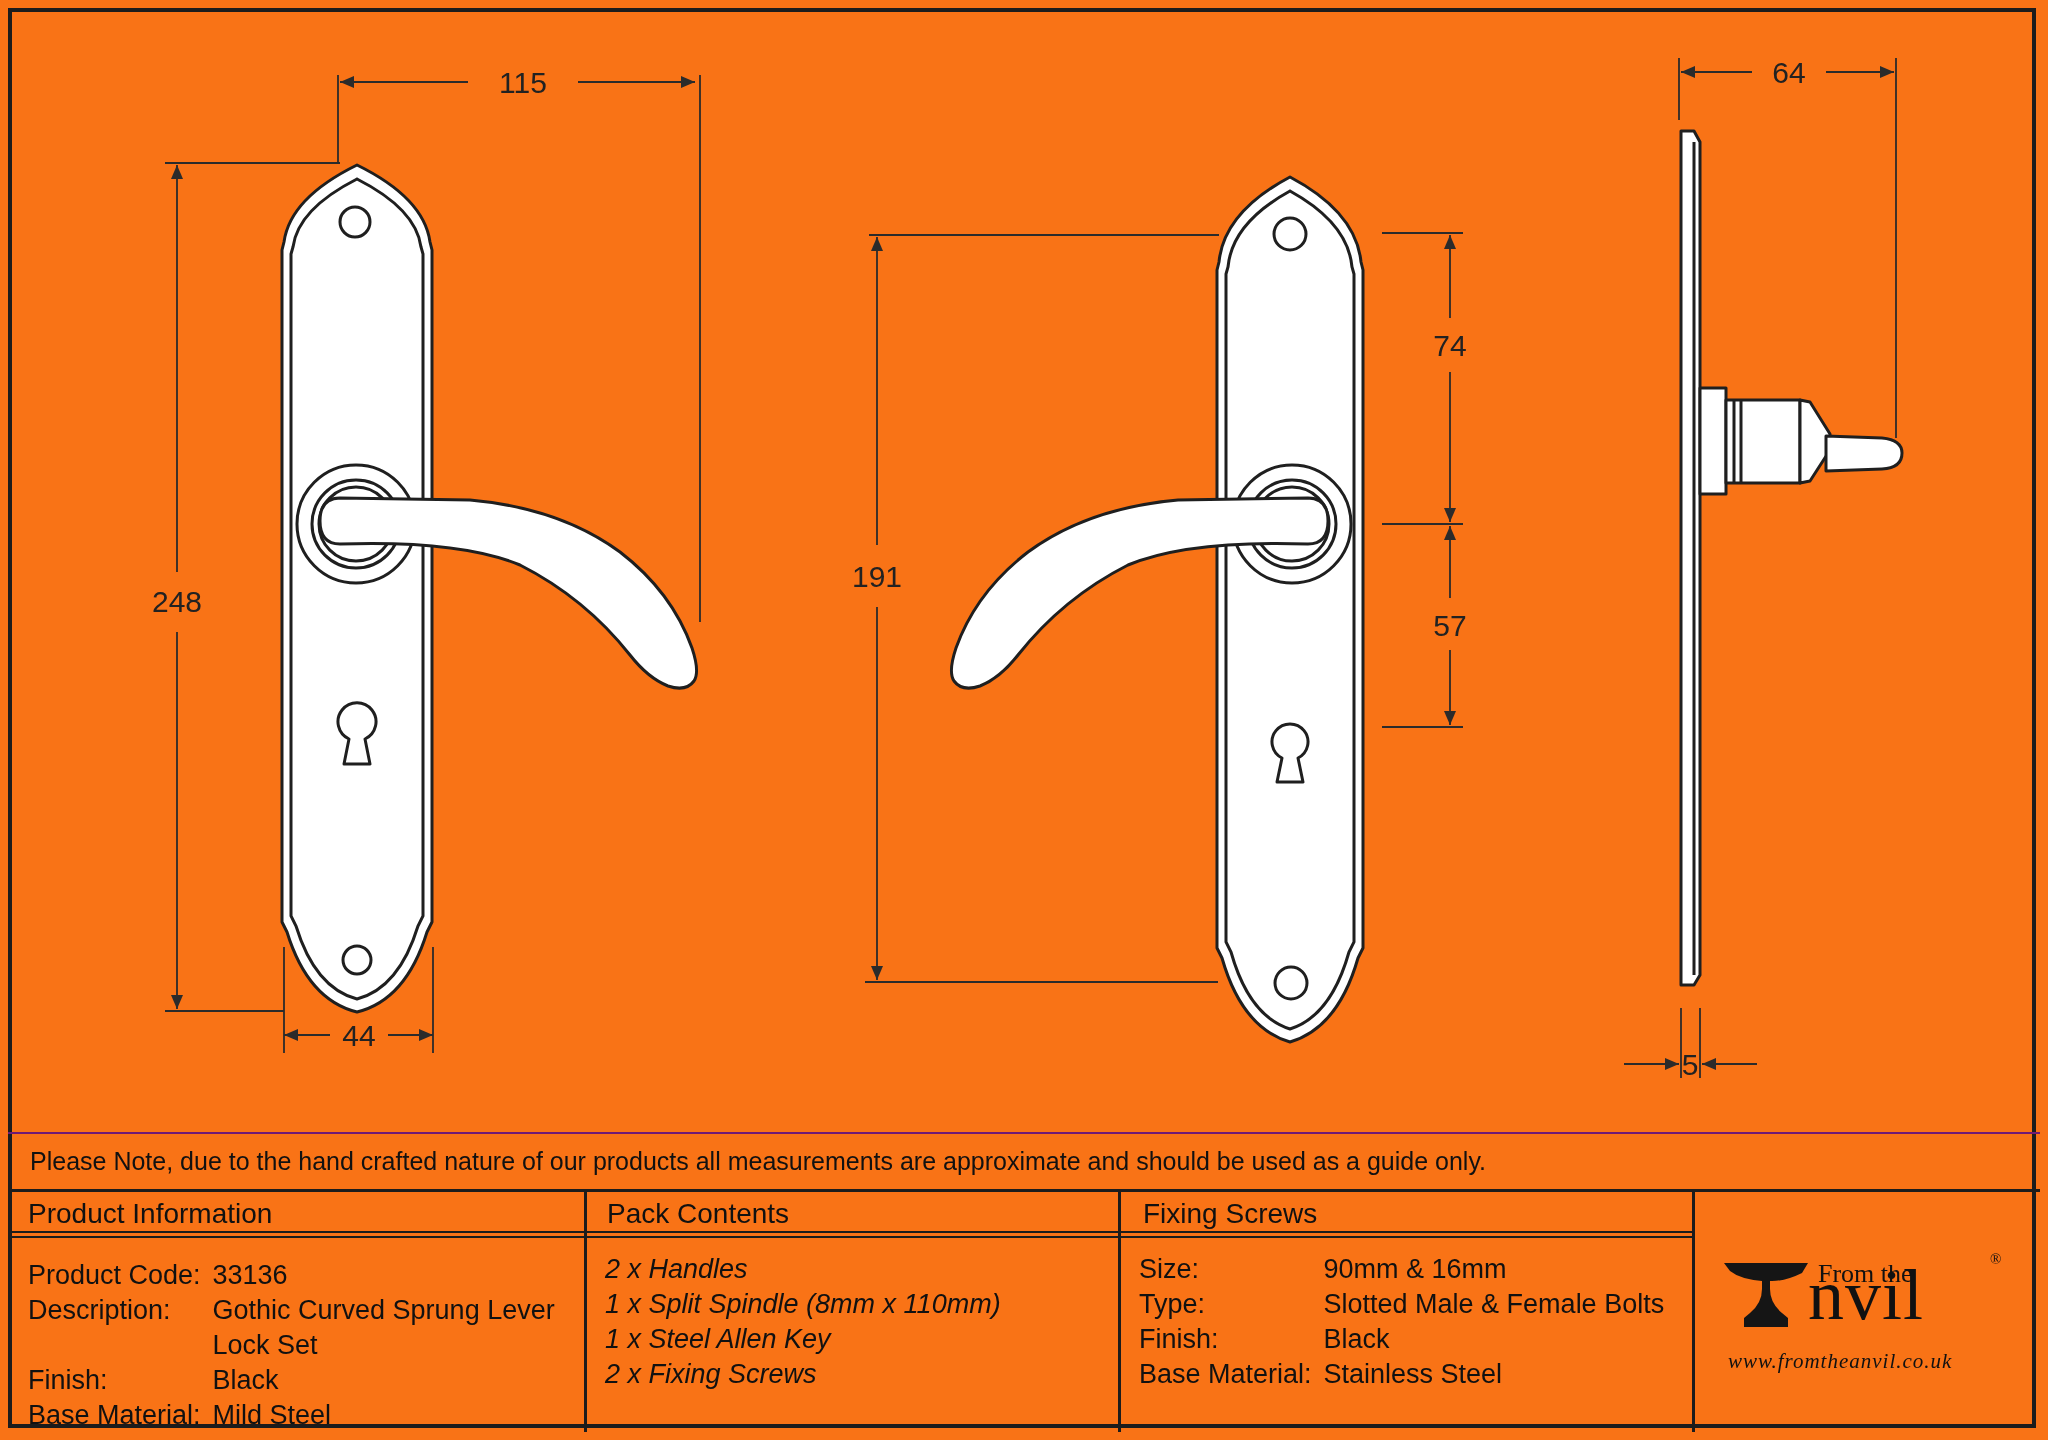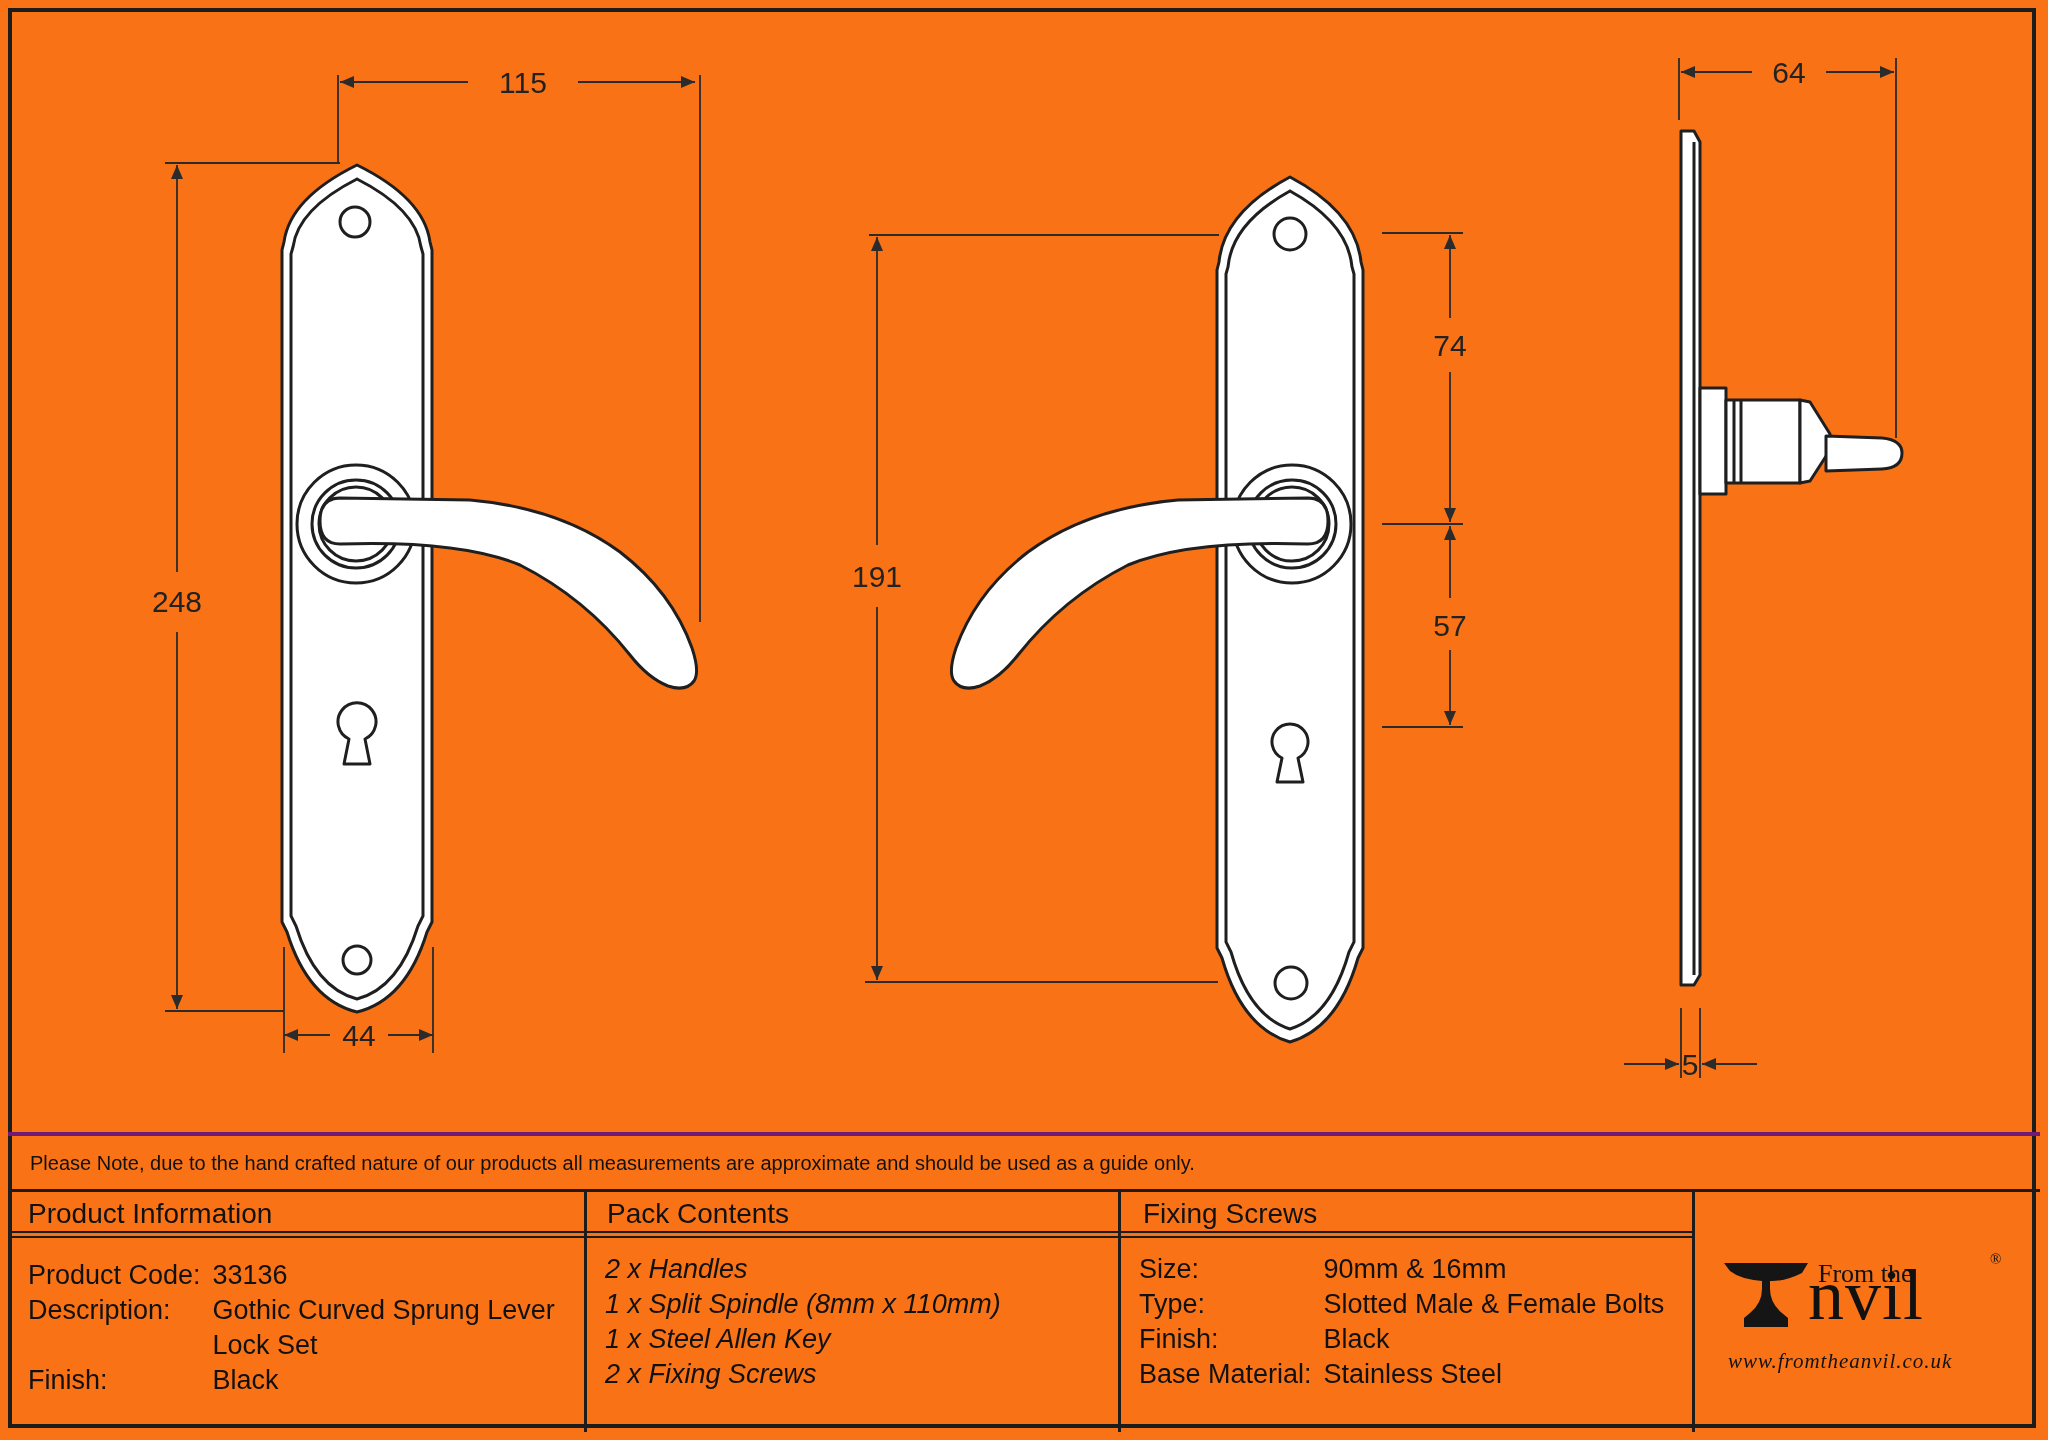--- a/index.html
+++ b/index.html
@@ -9,22 +9,22 @@
         border:4px solid #1c1c1c;box-sizing:border-box;}
   #drawing-svg{position:absolute;left:0;top:0;}
   .dwg{stroke:#1f1f1f;stroke-width:3;fill:#ffffff;stroke-linejoin:round;}
   .dwg-line{stroke:#1f1f1f;stroke-width:3;fill:none;}
   .dim{stroke:#2b2b2b;stroke-width:1.8;fill:none;}
   .dim-arrow{fill:#2b2b2b;stroke:none;}
   .dim-text{font-family:"Liberation Sans",sans-serif;font-size:30px;fill:#222;
         text-anchor:middle;}
   
   .abs{position:absolute;box-sizing:border-box;}
-  #note-row{left:8px;top:1132px;width:2032px;height:57px;border-top:4px solid #701a75;
-        font-size:20px;line-height:54px;padding-left:22px;}
+  #note-row{left:8px;top:1132px;width:2032px;height:57px;border-top:2px solid #701a75;
+        font-size:25px;line-height:54px;padding-left:22px;}
   #header-row{left:8px;top:1189px;width:1687px;height:49px;border-top:3px solid #1c1c1c;
         border-bottom:7px double #1c1c1c;font-size:28px;}
   #header-row .hdr{position:absolute;top:0;height:39px;line-height:44px;}
   #logo-top{left:1695px;top:1189px;width:345px;height:3px;background:#1c1c1c;}
   .vline{width:3px;top:1189px;height:243px;background:#1c1c1c;}
   .col-body{top:1238px;font-size:27px;}
   .trow{height:35px;line-height:35px;white-space:nowrap;}
   .trow .lbl{display:inline-block;width:177px;}
   .first{margin-top:14px;}
   
@@ -204,20 +204,24 @@
       <span>Gothic Curved Sprung Lever</span>
     </div>
     <div class="trow">
       <span class="lbl"></span>
       <span>Lock Set</span>
     </div>
     <div class="trow">
       <span class="lbl">Finish:</span>
       <span>Black</span>
     </div>
+    <div class="trow">
+      <span class="lbl">Base Material:</span>
+      <span>Mild Steel</span>
+    </div>
   </div>
 
   <div class="abs col-body" style="left:587px;width:434px;padding-left:18px;font-style:italic;">
     <div class="trow first">2 x Handles</div>
     <div class="trow">1 x Split Spindle (8mm x 110mm)</div>
     <div class="trow">1 x Steel Allen Key</div>
     <div class="trow">2 x Fixing Screws</div>
   </div>
 
   <div class="abs col-body" style="left:1121px;width:636px;padding-left:18px;">

